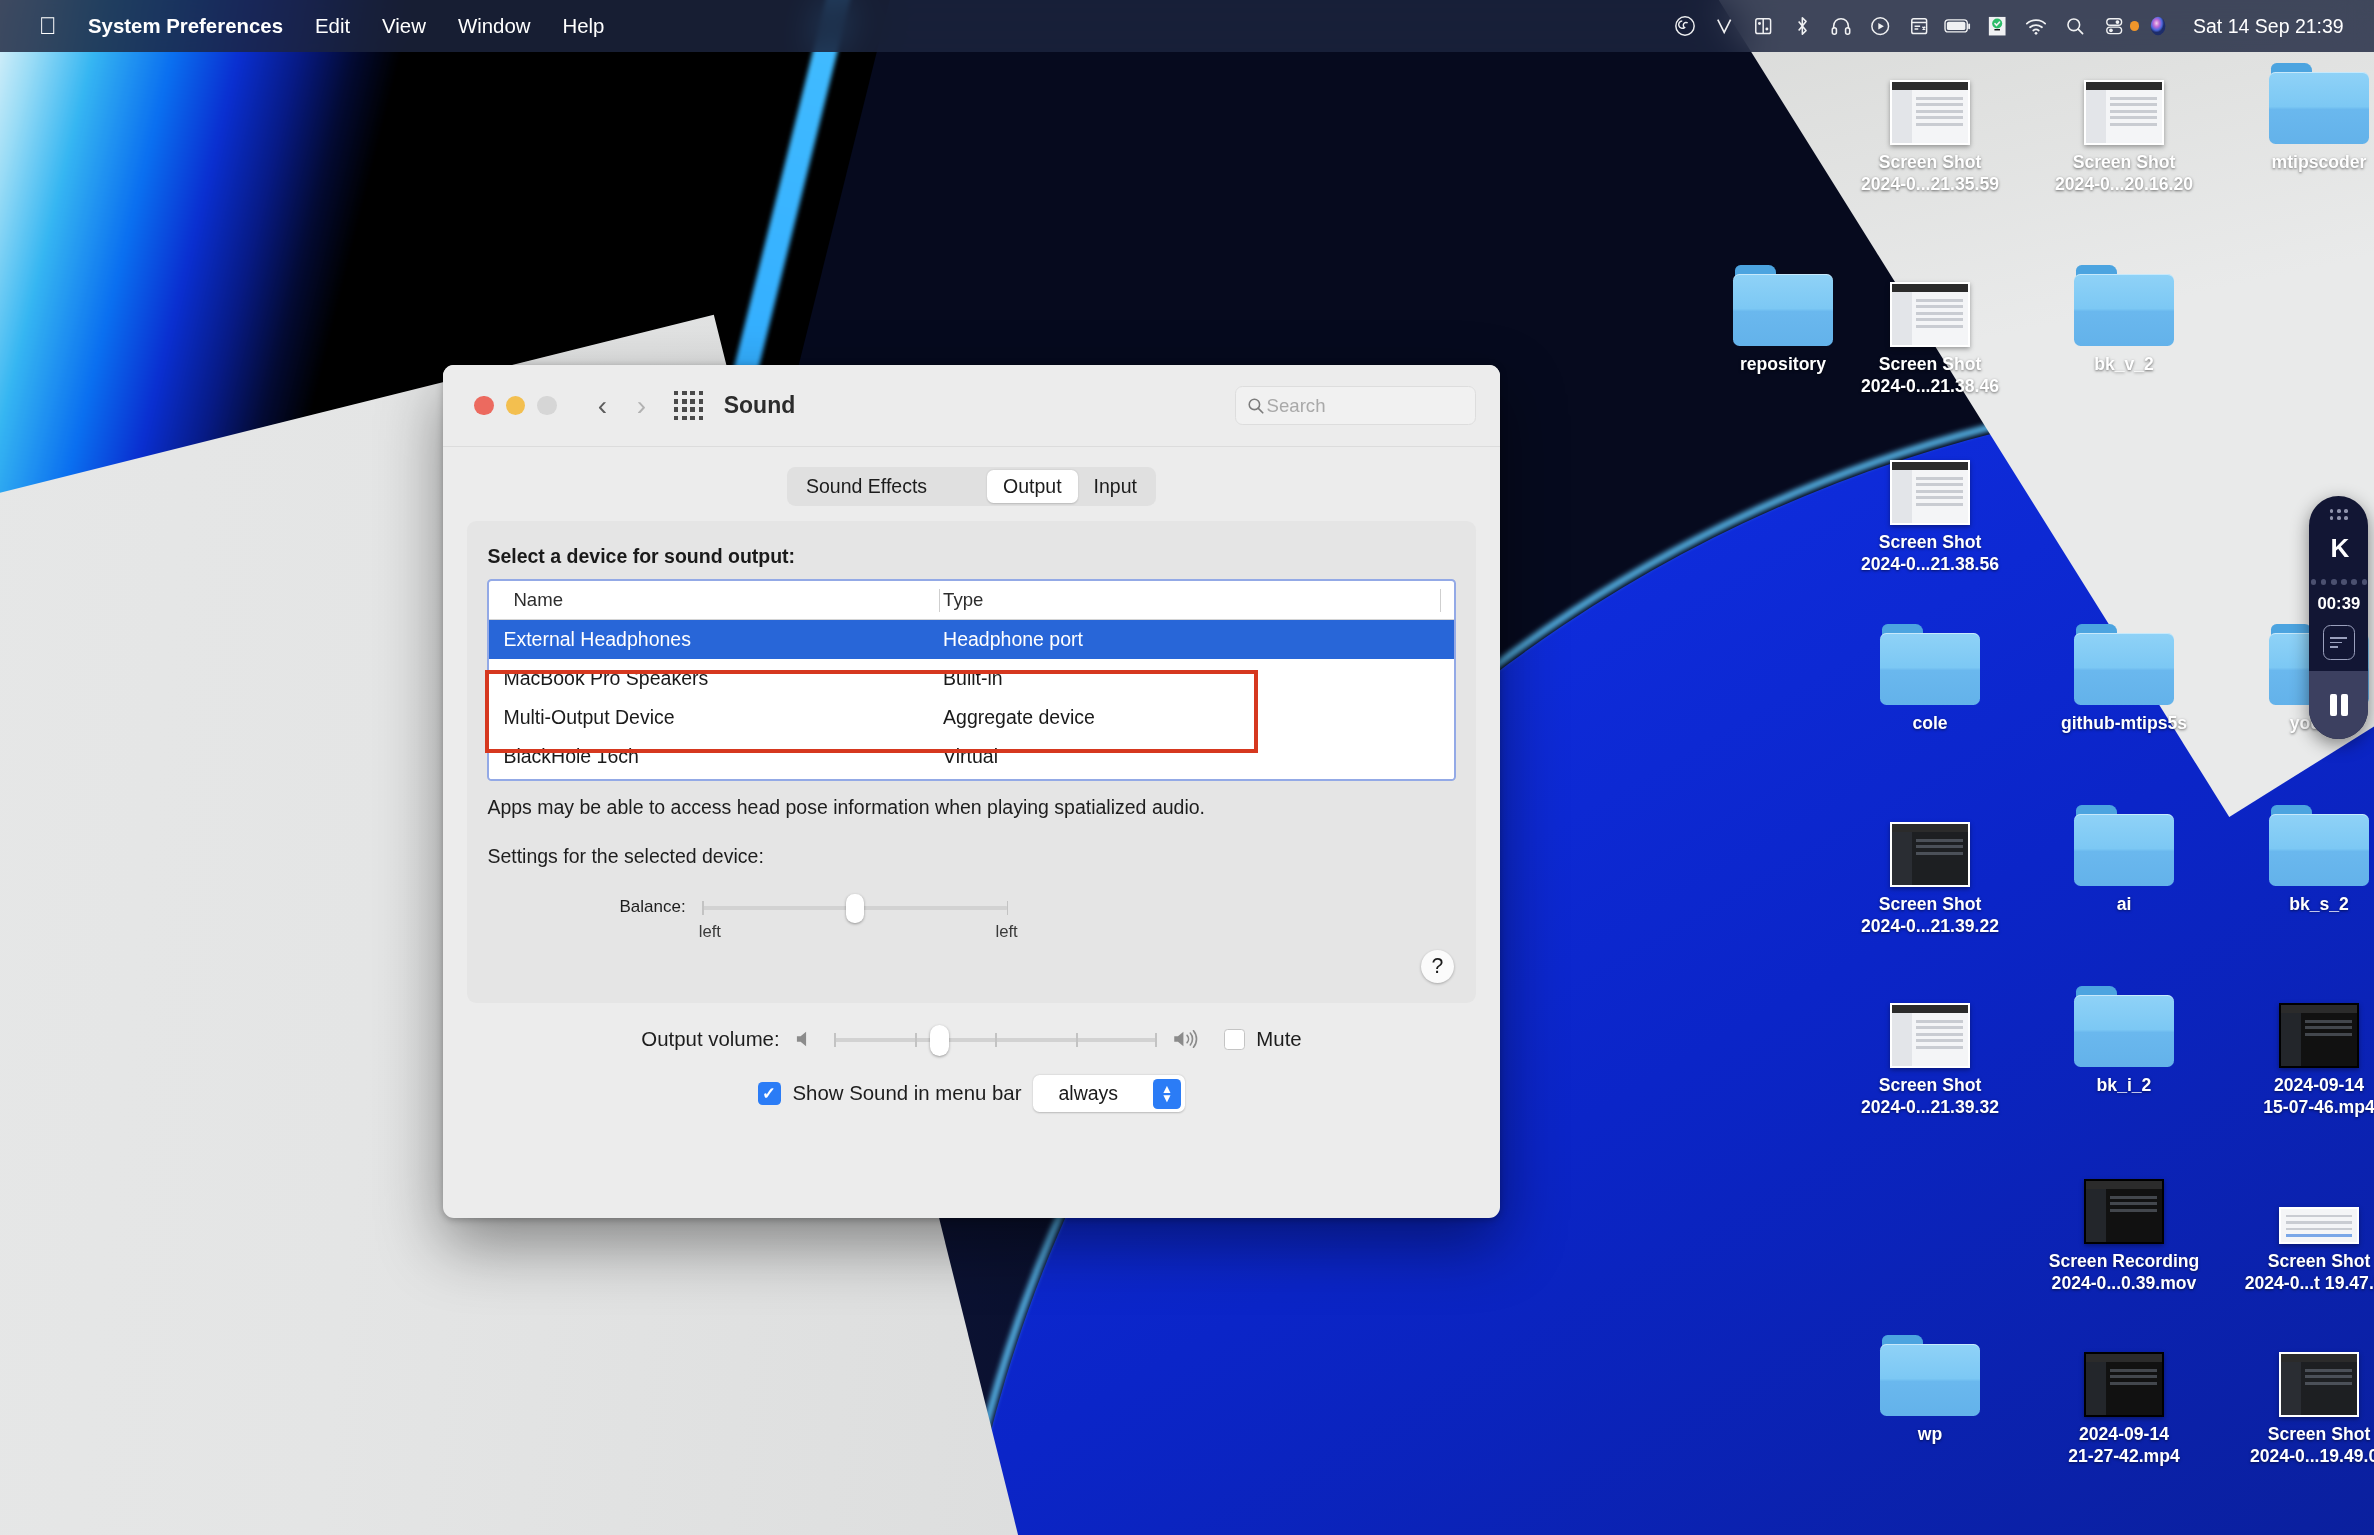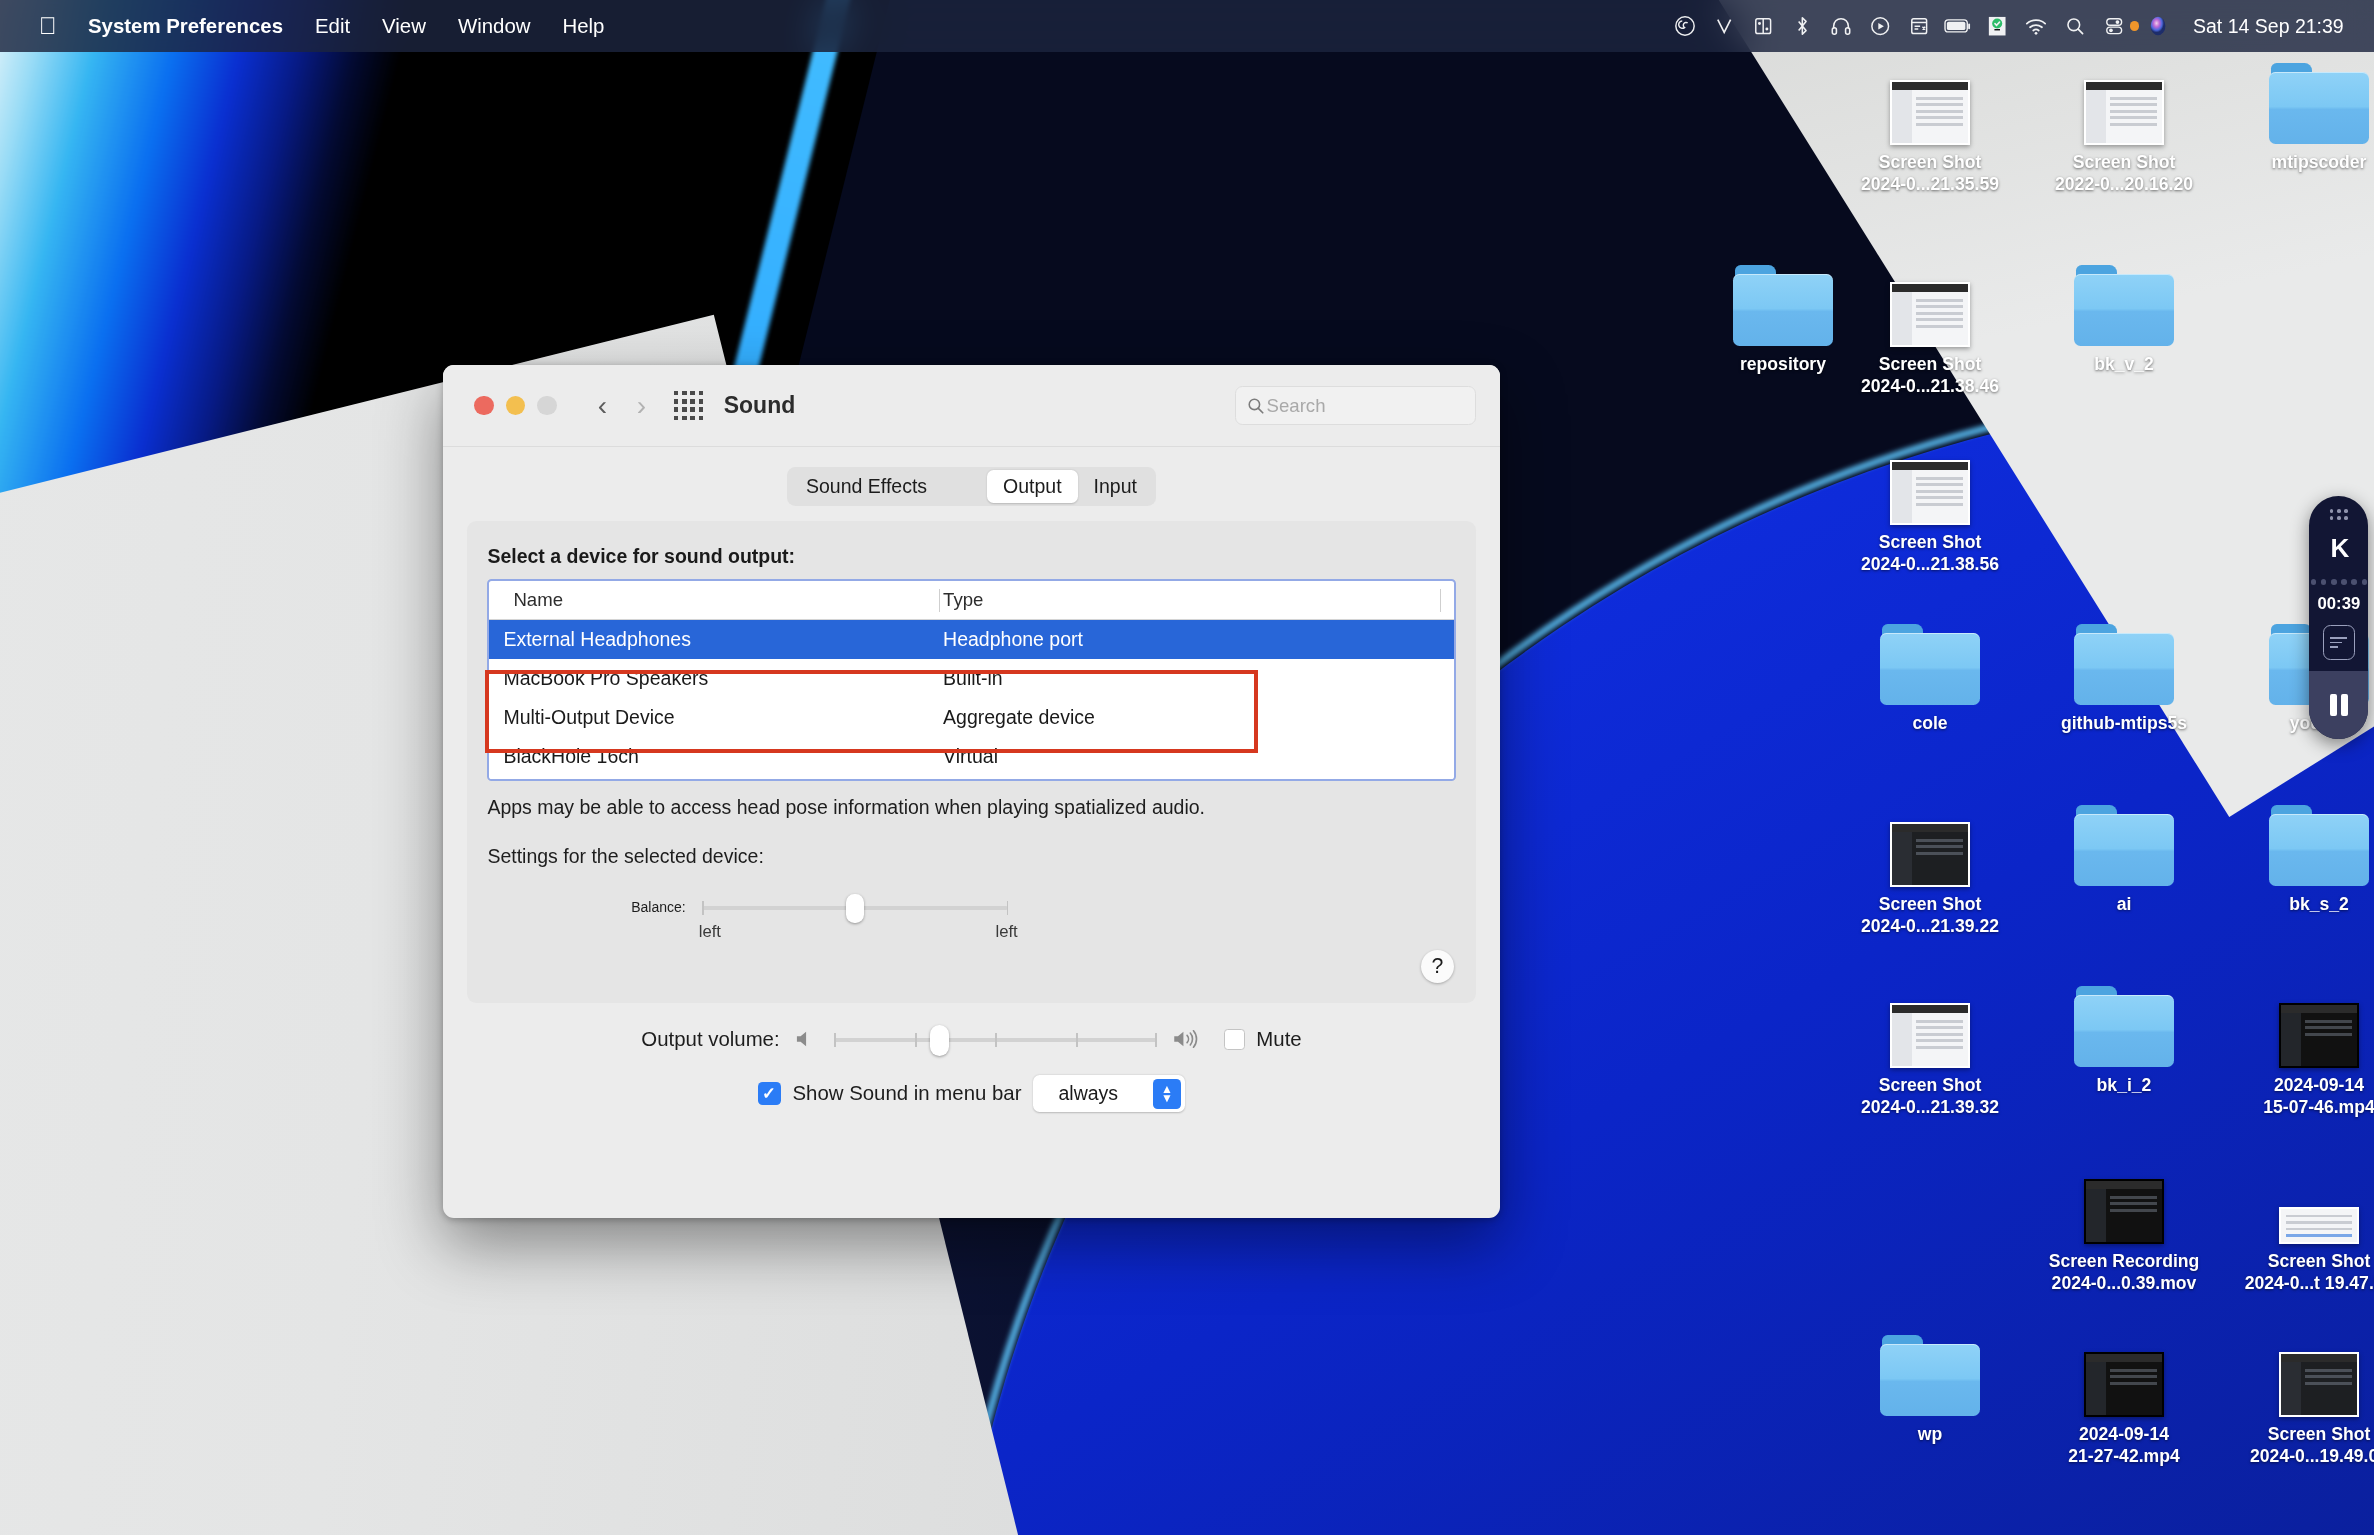--- a/index.html
+++ b/index.html
@@ -296,21 +296,21 @@
   .devrow .c2 { flex: 1; padding-left: 3.7px; }
   .devrow.selected { background: #2866d8; color: #fff; }
 
   .note-text { margin-top: 15px; font-size: 19.5px; color: #1d1d1d; }
   .settings-label { margin-top: 26px; font-size: 19.5px; color: #1d1d1d; }
 
   .balance-row {
     margin-top: 28px;
     display: flex; align-items: center;
   }
-  .balance-row .lab { width: 215px; text-align: right; font-size: 14px; color: #1d1d1d; padding-right: 16.7px; }
+  .balance-row .lab { width: 215px; text-align: right; font-size: 17px; color: #1d1d1d; padding-right: 16.7px; }
   .slider { position: relative; width: 306px; height: 22px; }
   .slider .track {
     position: absolute; left: 0; right: 0; top: 9.3px; height: 4.6px;
     background: #d2d2d2; border-radius: 2.8px;
   }
   .slider .tick { position: absolute; top: 4.6px; width: 1.9px; height: 14px; background: #c3c3c3; }
   .slider .knob {
     position: absolute; top: -2.8px; width: 17.6px; height: 29px;
     background: #fff; border-radius: 8.3px;
     box-shadow: 0 0.9px 2.8px rgba(0,0,0,.35);
@@ -430,21 +430,21 @@
             <i></i>
             <i></i>
             <i></i>
             <i></i>
             <i></i>
           </div>
         </div>
       </div>
       <div class="label">
         <div>Screen Shot</div>
-        <div>2022-0...20.16.20</div>
+        <div>2024-0...20.16.20</div>
       </div>
     </div>
     <div class="dicon" style="left: 2226px; top: 56px;">
       <div class="thumb">
         <div class="folder">
           <div class="tab"></div>
           <div class="body"></div>
         </div>
       </div>
       <div class="label">mtipscoder</div>

